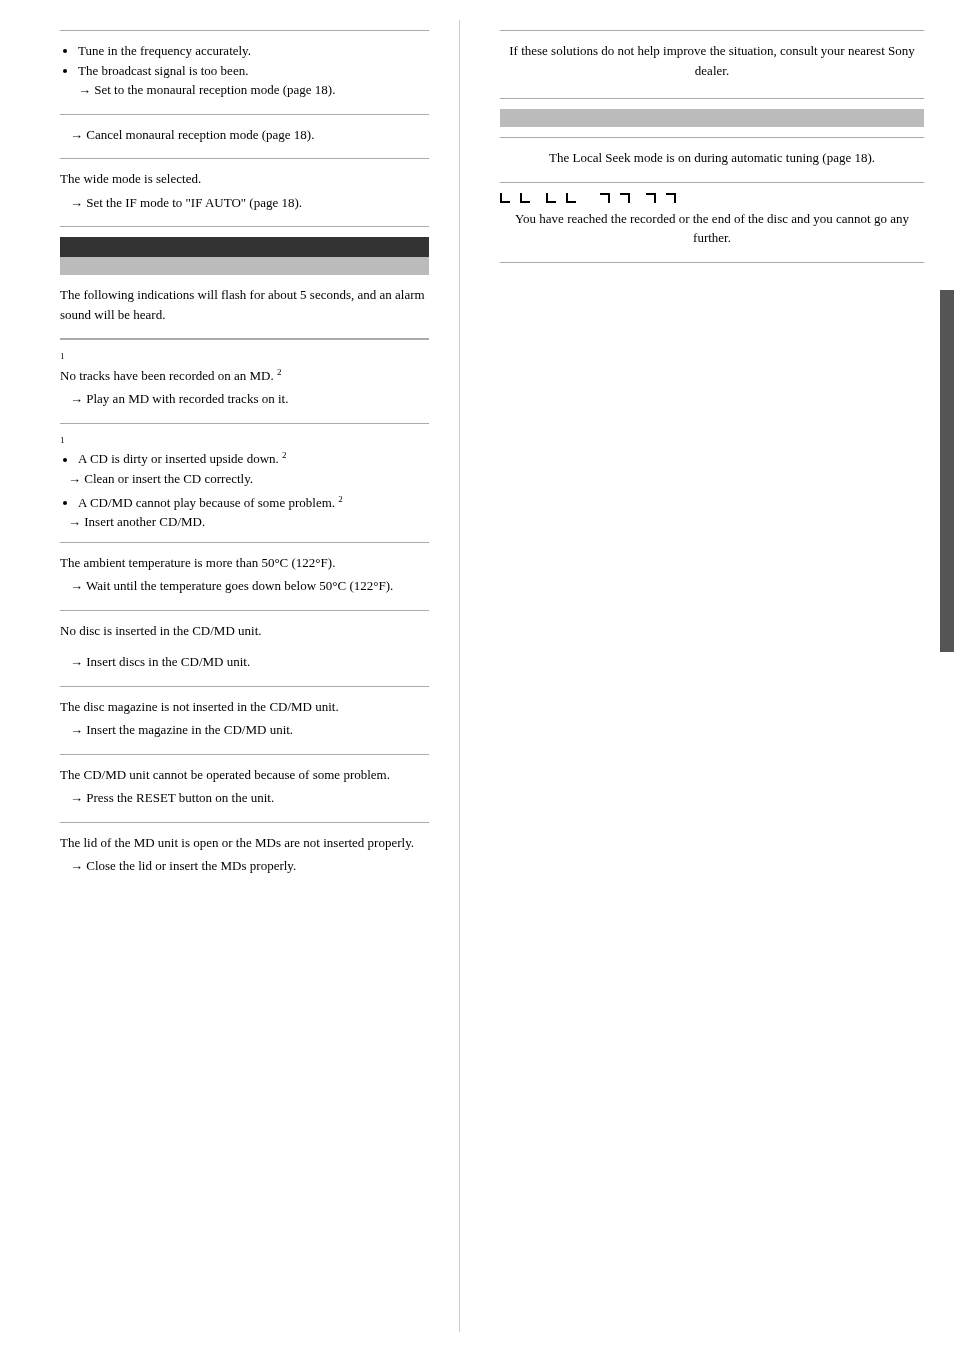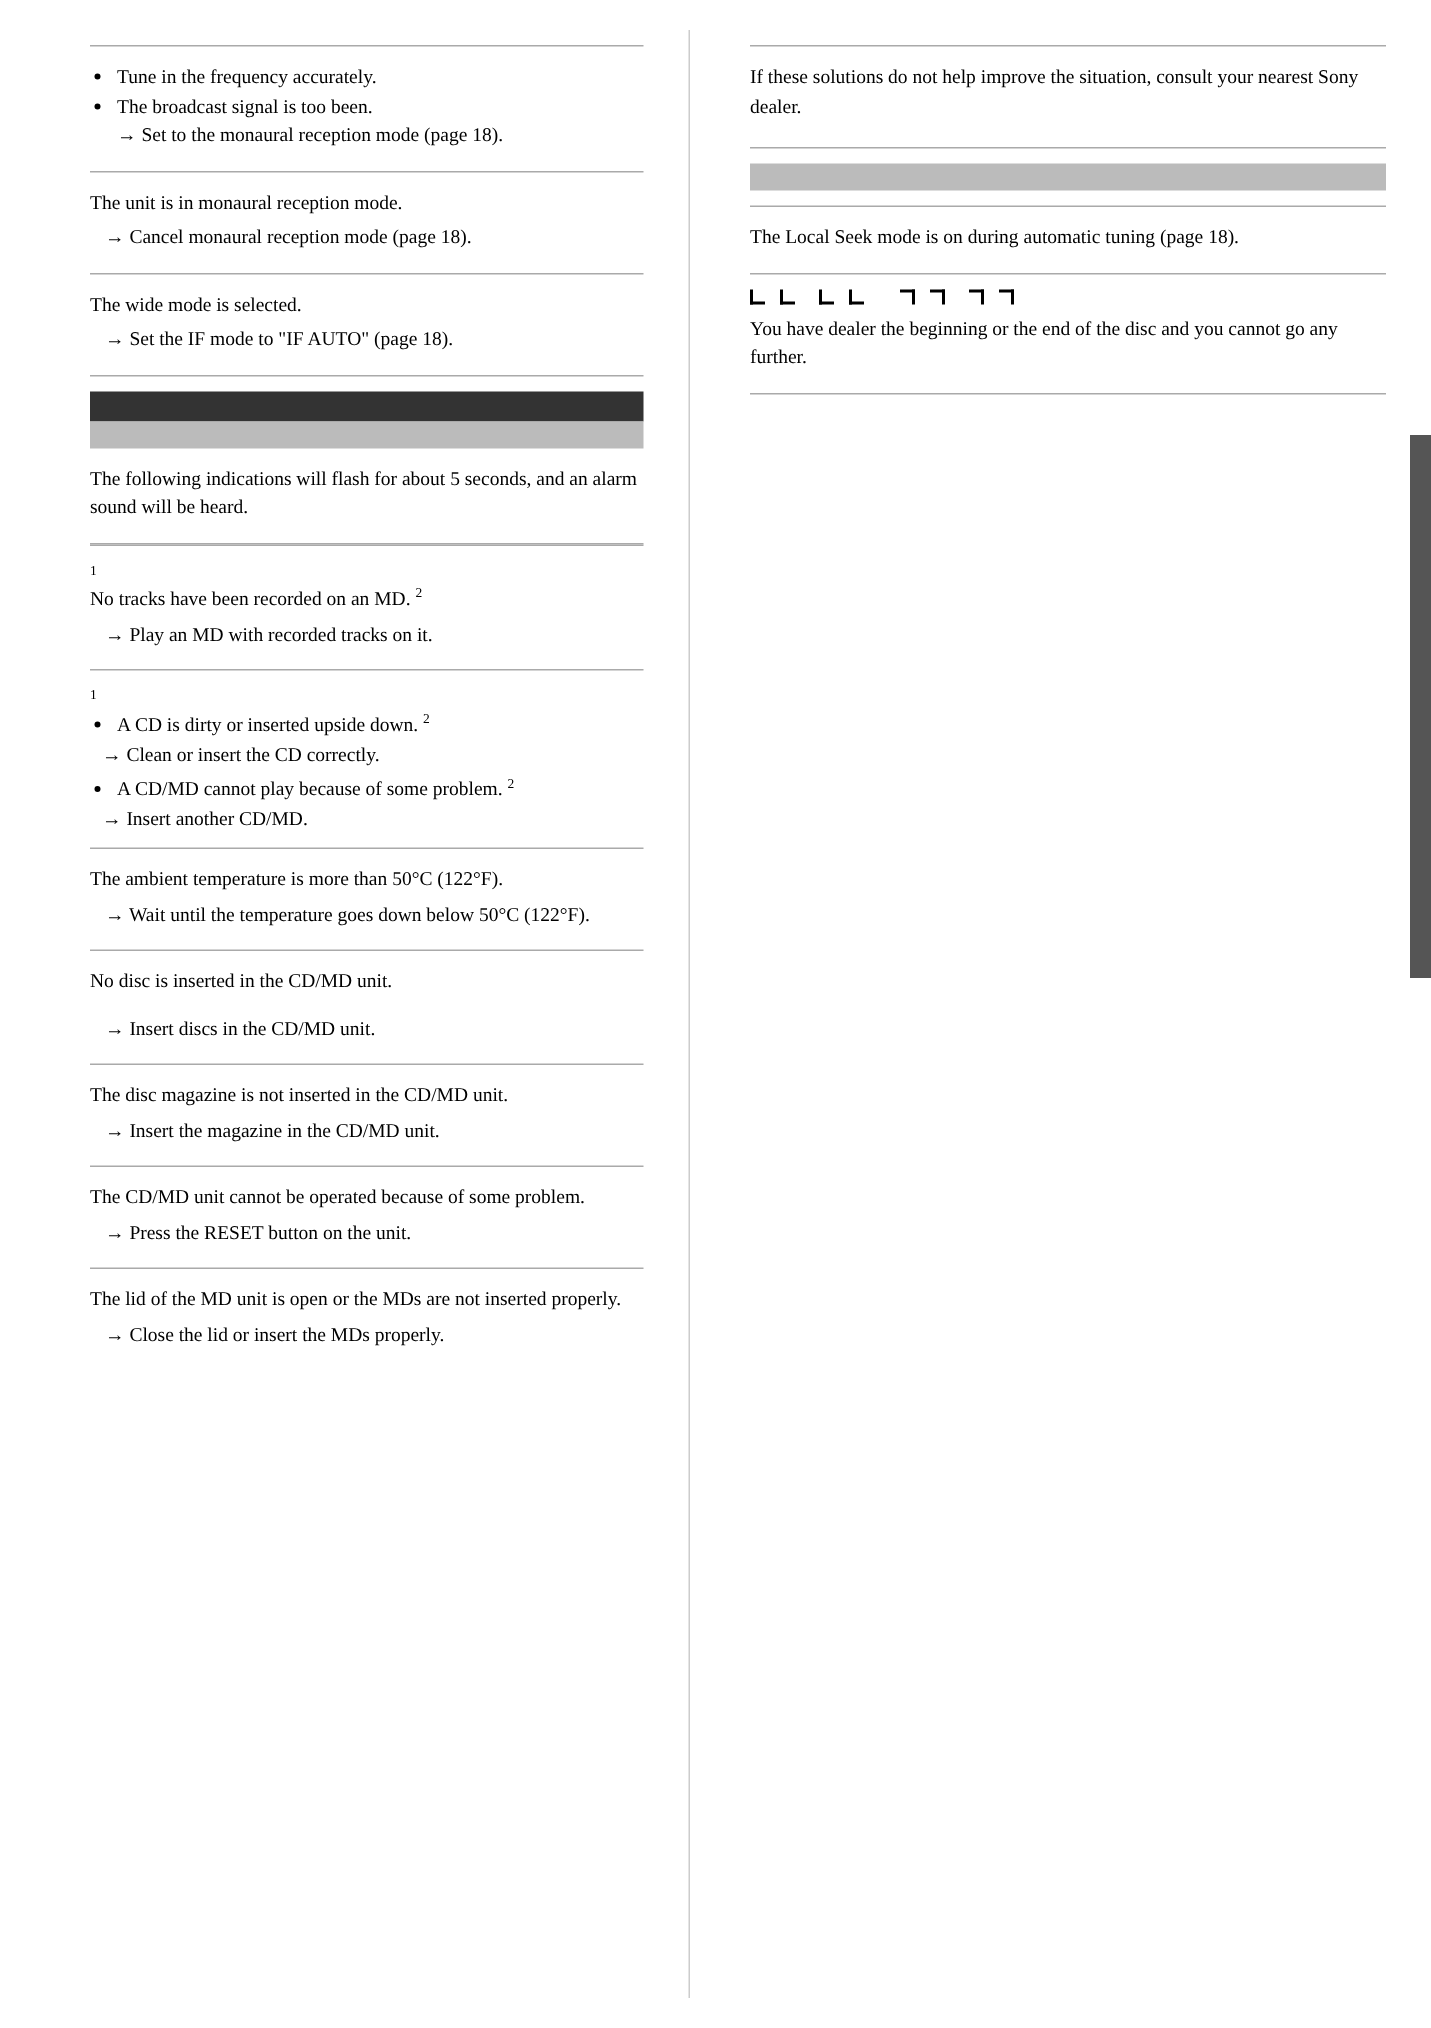--- a/index.html
+++ b/index.html
@@ -19,20 +19,21 @@
       padding: 20px 0;
     }
     .left-col {
       width: 460px;
       padding: 10px 30px 10px 60px;
       border-right: 1px solid #ccc;
     }
     .right-col {
       width: 494px;
       padding: 10px 30px 10px 40px;
+      text-align: center;
     }
 
     .section {
       padding: 10px 0;
       border-bottom: 1px solid #aaa;
       margin-bottom: 0;
     }
     .section:last-child {
       border-bottom: none;
     }
@@ -55,21 +56,20 @@
         <li>Tune in the frequency accurately.</li>
         <li>The broadcast signal is too been.</li>
       </ul>
       <p style="padding-left:18px;">
         <span>→</span>
         <span> Set to the monaural reception mode (page 18).</span>
       </p>
     </div>
 
     <div class="section">
-      <p>The unit is in monaural reception mode.</p>
       <p style="padding-left:10px;">
         <span>→</span> Cancel monaural reception mode (page 18).
       </p>
     </div>
 
     <div class="section">
       <p>The wide mode is selected.</p>
       <p style="padding-left:10px;">
         <span>→</span> Set the IF mode to "IF AUTO" (page 18).
       </p>
@@ -149,21 +149,21 @@
       <div style="font-family: monospace; font-size:15px; letter-spacing:3px; margin-bottom:6px; display:flex; align-items:center; gap:8px;">
         <span style="display:inline-block; border-bottom:2px solid #000; border-left:2px solid #000; width:10px; height:10px; margin-right:2px;"></span>
         <span style="display:inline-block; border-bottom:2px solid #000; border-left:2px solid #000; width:10px; height:10px; margin-right:8px;"></span>
         <span style="display:inline-block; border-bottom:2px solid #000; border-left:2px solid #000; width:10px; height:10px; margin-right:2px;"></span>
         <span style="display:inline-block; border-bottom:2px solid #000; border-left:2px solid #000; width:10px; height:10px; margin-right:16px;"></span>
         <span style="display:inline-block; border-top:2px solid #000; border-right:2px solid #000; width:10px; height:10px; margin-right:2px;"></span>
         <span style="display:inline-block; border-top:2px solid #000; border-right:2px solid #000; width:10px; height:10px; margin-right:8px;"></span>
         <span style="display:inline-block; border-top:2px solid #000; border-right:2px solid #000; width:10px; height:10px; margin-right:2px;"></span>
         <span style="display:inline-block; border-top:2px solid #000; border-right:2px solid #000; width:10px; height:10px;"></span>
       </div>
-      <p>You have dealer the beginning or the end of the disc and you cannot go any further.</p>
+      <p>You have reached the recorded or the end of the disc and you cannot go any further.</p>
     </div>
 
     <div style="
       position:absolute;
       right:0;
       top:290px;
       bottom:700px;
       width:14px;
       background:#555;
     "></div>

